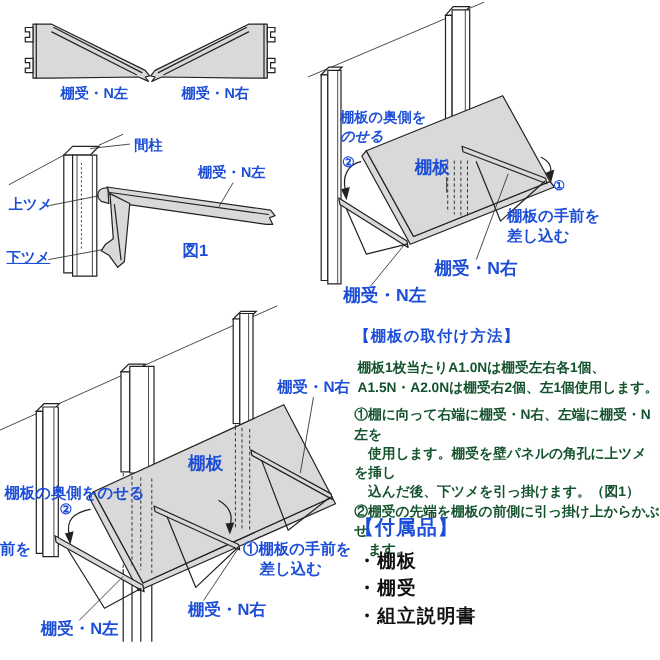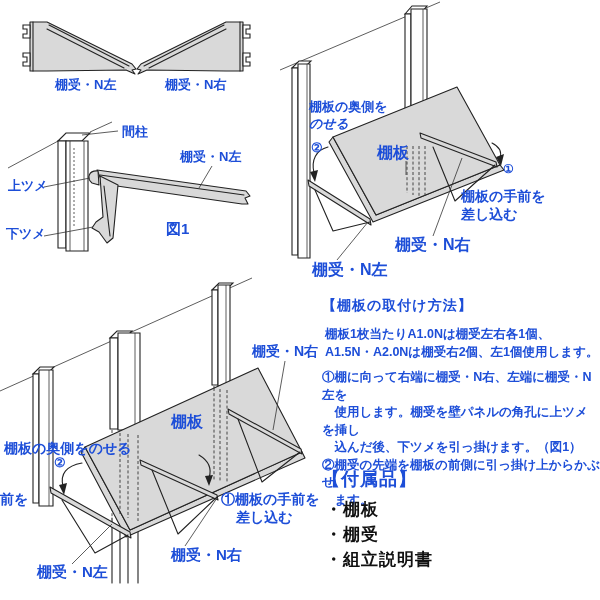--- a/index.html
+++ b/index.html
@@ -8,21 +8,21 @@
     font-family:"Liberation Sans",sans-serif;color:#111;overflow:hidden;
   }
   .lbl{position:absolute;font-weight:bold;color:#1d4ed8;white-space:nowrap;line-height:1.15;}
   .s12{font-size:12px;}
   .s13{font-size:13px;}
   .s14{font-size:14px;}
   .s15{font-size:15px;}
   .s16{font-size:16px;}
   .title{font-size:14px;letter-spacing:1px;}
   .subtitle{font-size:18px;letter-spacing:1px;}
-  .bodytext{font-size:12.5px;line-height:17.5px;font-weight:bold;color:#1d4ed8;}
+  .bodytext{font-size:12.5px;line-height:17.5px;font-weight:bold;color:#14532d;}
   .acc-item{font-size:17px;font-weight:bold;line-height:25px;letter-spacing:1px;}
   svg{position:absolute;overflow:visible;}
   .fill{fill:#d9d9d9;stroke:#222;stroke-width:1.1;stroke-linejoin:round;}
   .ln{fill:none;stroke:#222;stroke-width:1.1;stroke-linecap:round;stroke-linejoin:round;}
   .thin{fill:none;stroke:#333;stroke-width:0.8;}
   .dash{fill:none;stroke:#333;stroke-width:0.9;stroke-dasharray:3 2.2;}
   .whitefill{fill:#fff;stroke:#222;stroke-width:1.1;}
   .arrow{fill:#222;stroke:none;}
 </style>
 </head>
@@ -68,21 +68,21 @@
 
     <path class="thin" d="M82,27 L118,23"></path>
     <path class="thin" d="M44,79 L90,70"></path>
     <path class="thin" d="M212,58 L199,80"></path>
     <path class="thin" d="M44,128 L93,119"></path>
   </svg>
   <div class="lbl s13" style="left:122px;top:125px;">間柱</div>
   <div class="lbl s13" style="left:8px;top:179px;">上ツメ</div>
   <div class="lbl s13" style="left:180px;top:150px;">棚受・N左</div>
   <div class="lbl s15" style="left:166px;top:220px;">図1</div>
-  <div class="lbl s13" style="left:6px;top:227px;">下ツメ</div>
+  <div class="lbl s13" style="left:6px;top:227px;text-decoration:underline;">下ツメ</div>
 
   <svg style="left:280px;top:0px;" width="320" height="290" viewBox="0 0 320 290">
     <path class="thin" d="M0,70 L160,2"></path>
 
     <path class="whitefill" d="M12,68 L19,61 L31,61 L24,68 Z"></path>
     <path class="whitefill" d="M12,68 L18,68 L18,255 L12,255 Z"></path>
     <path class="whitefill" d="M18,64 L30,64 L30,258 L18,258 Z"></path>
     <path class="thin" d="M27,64 L27,258"></path>
 
     <path class="whitefill" d="M125,14 L132,6 L147,6 L140,14 Z"></path>

